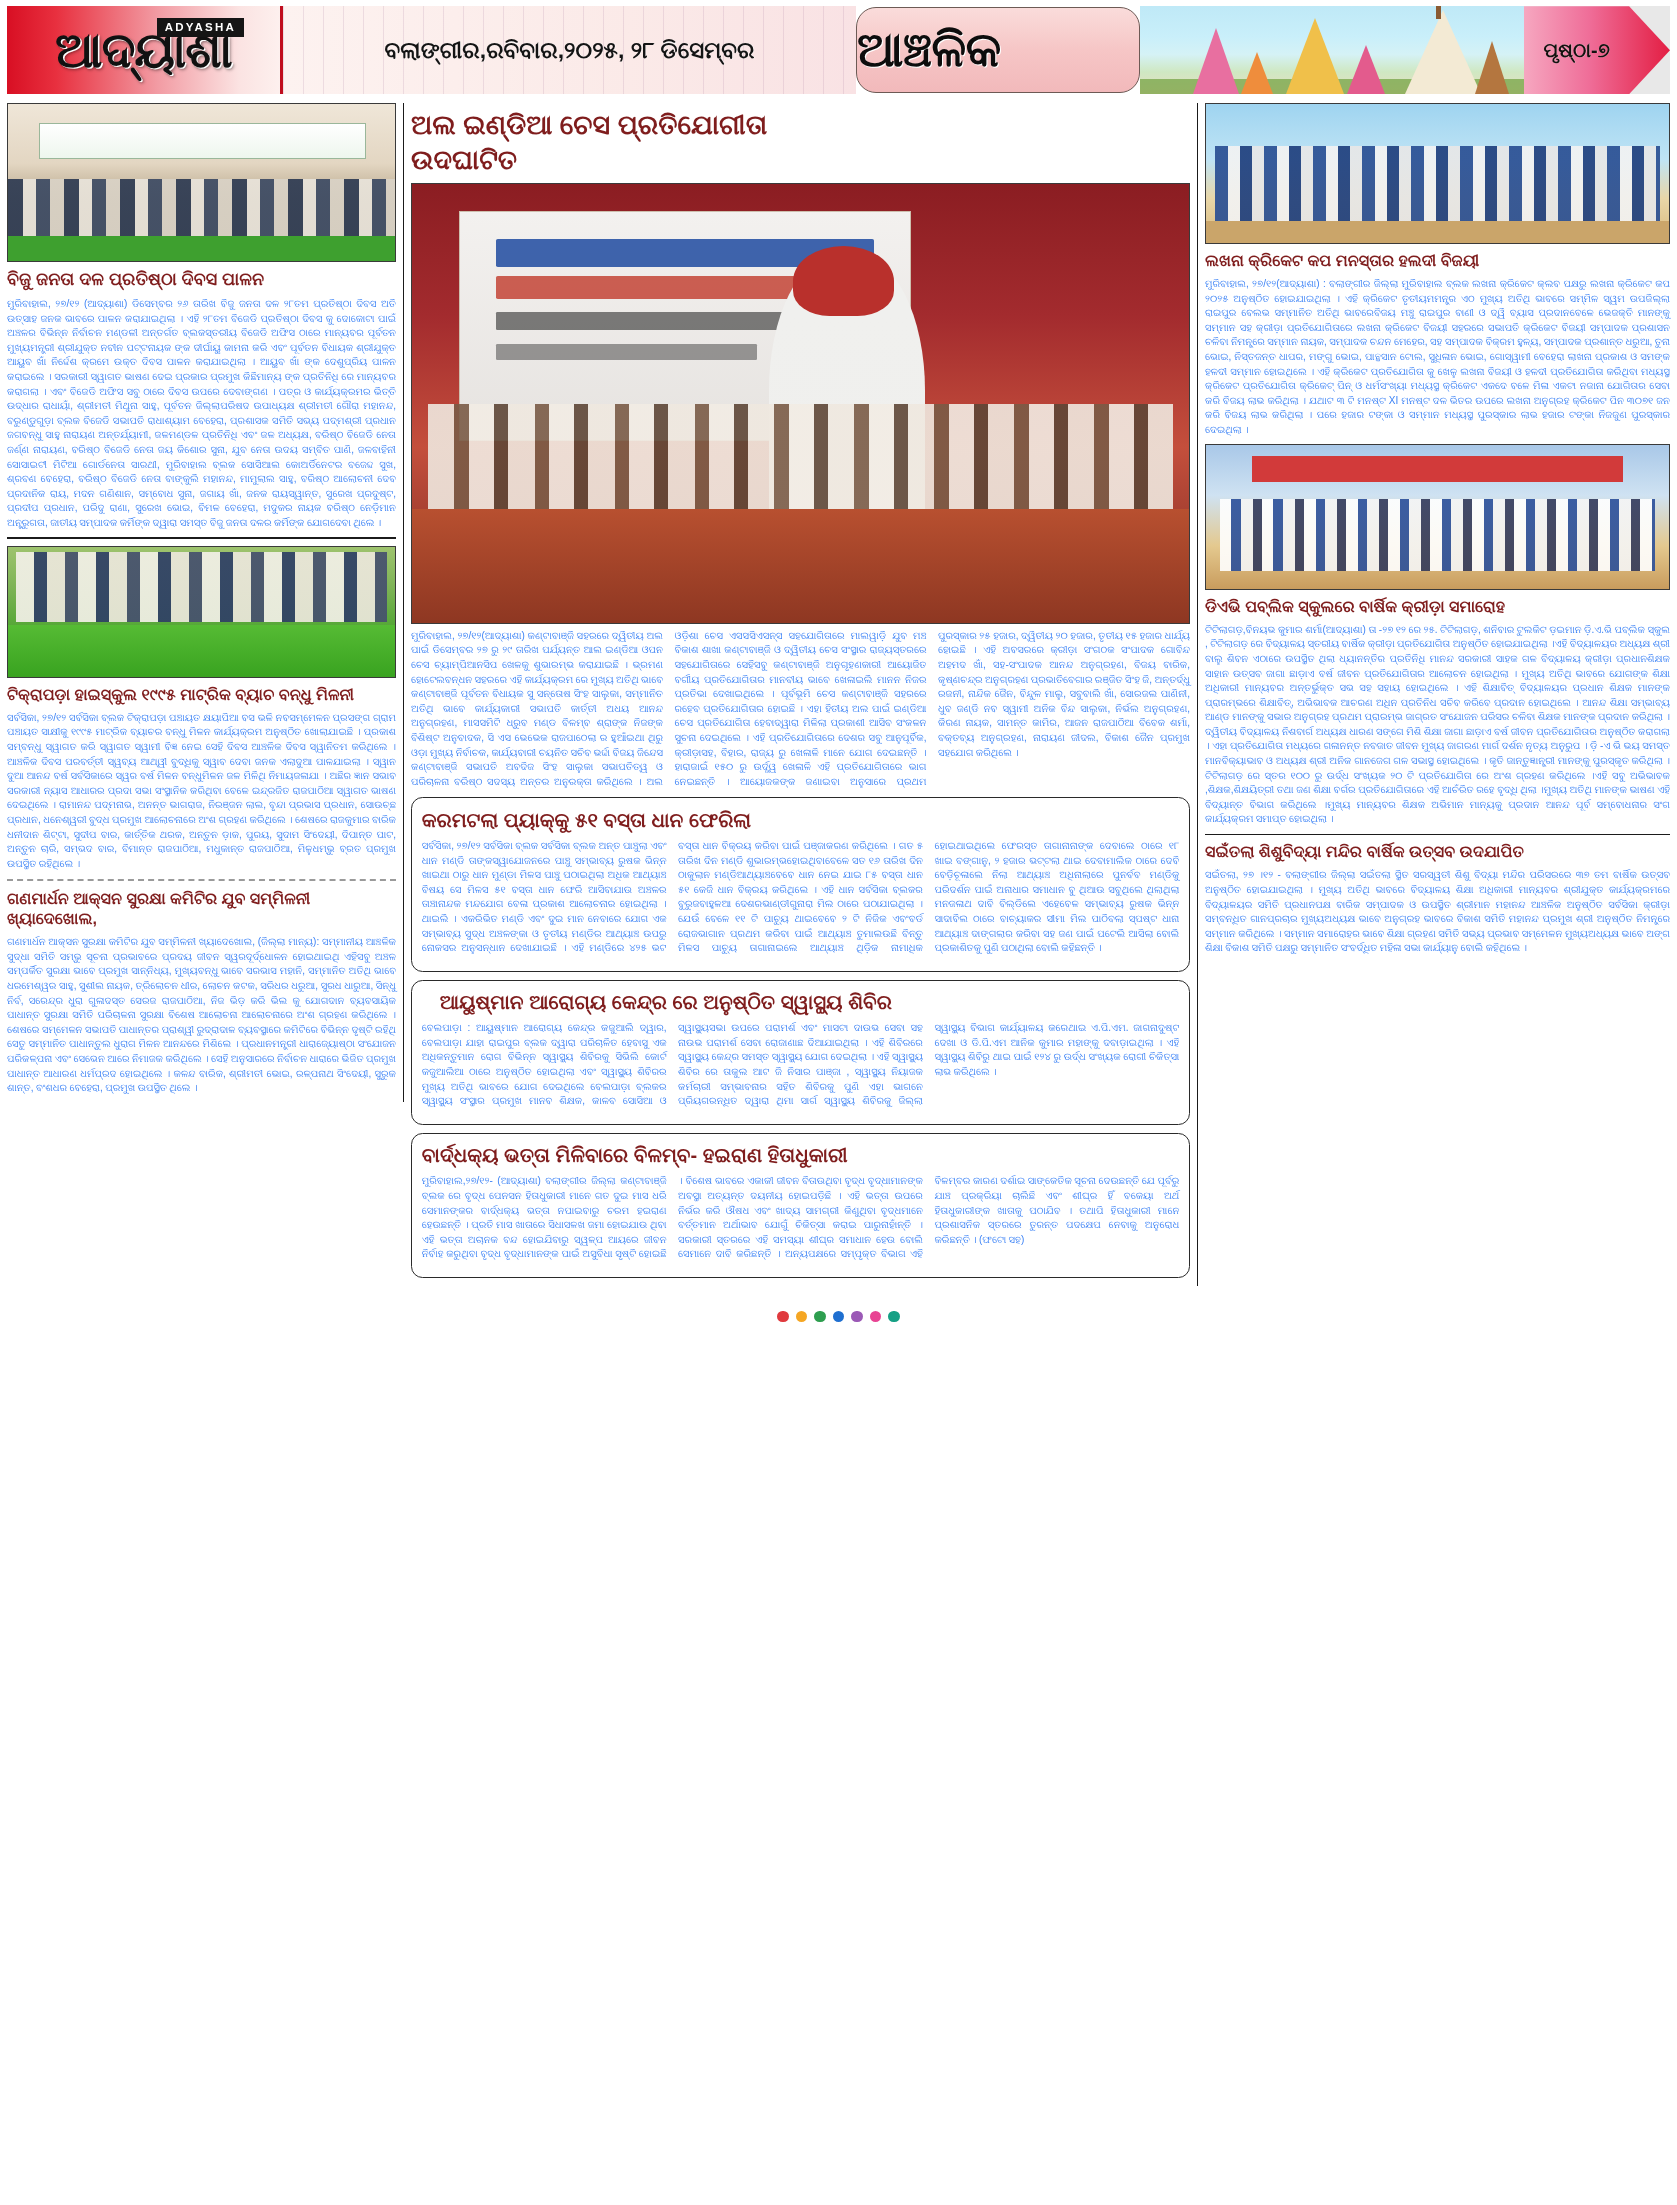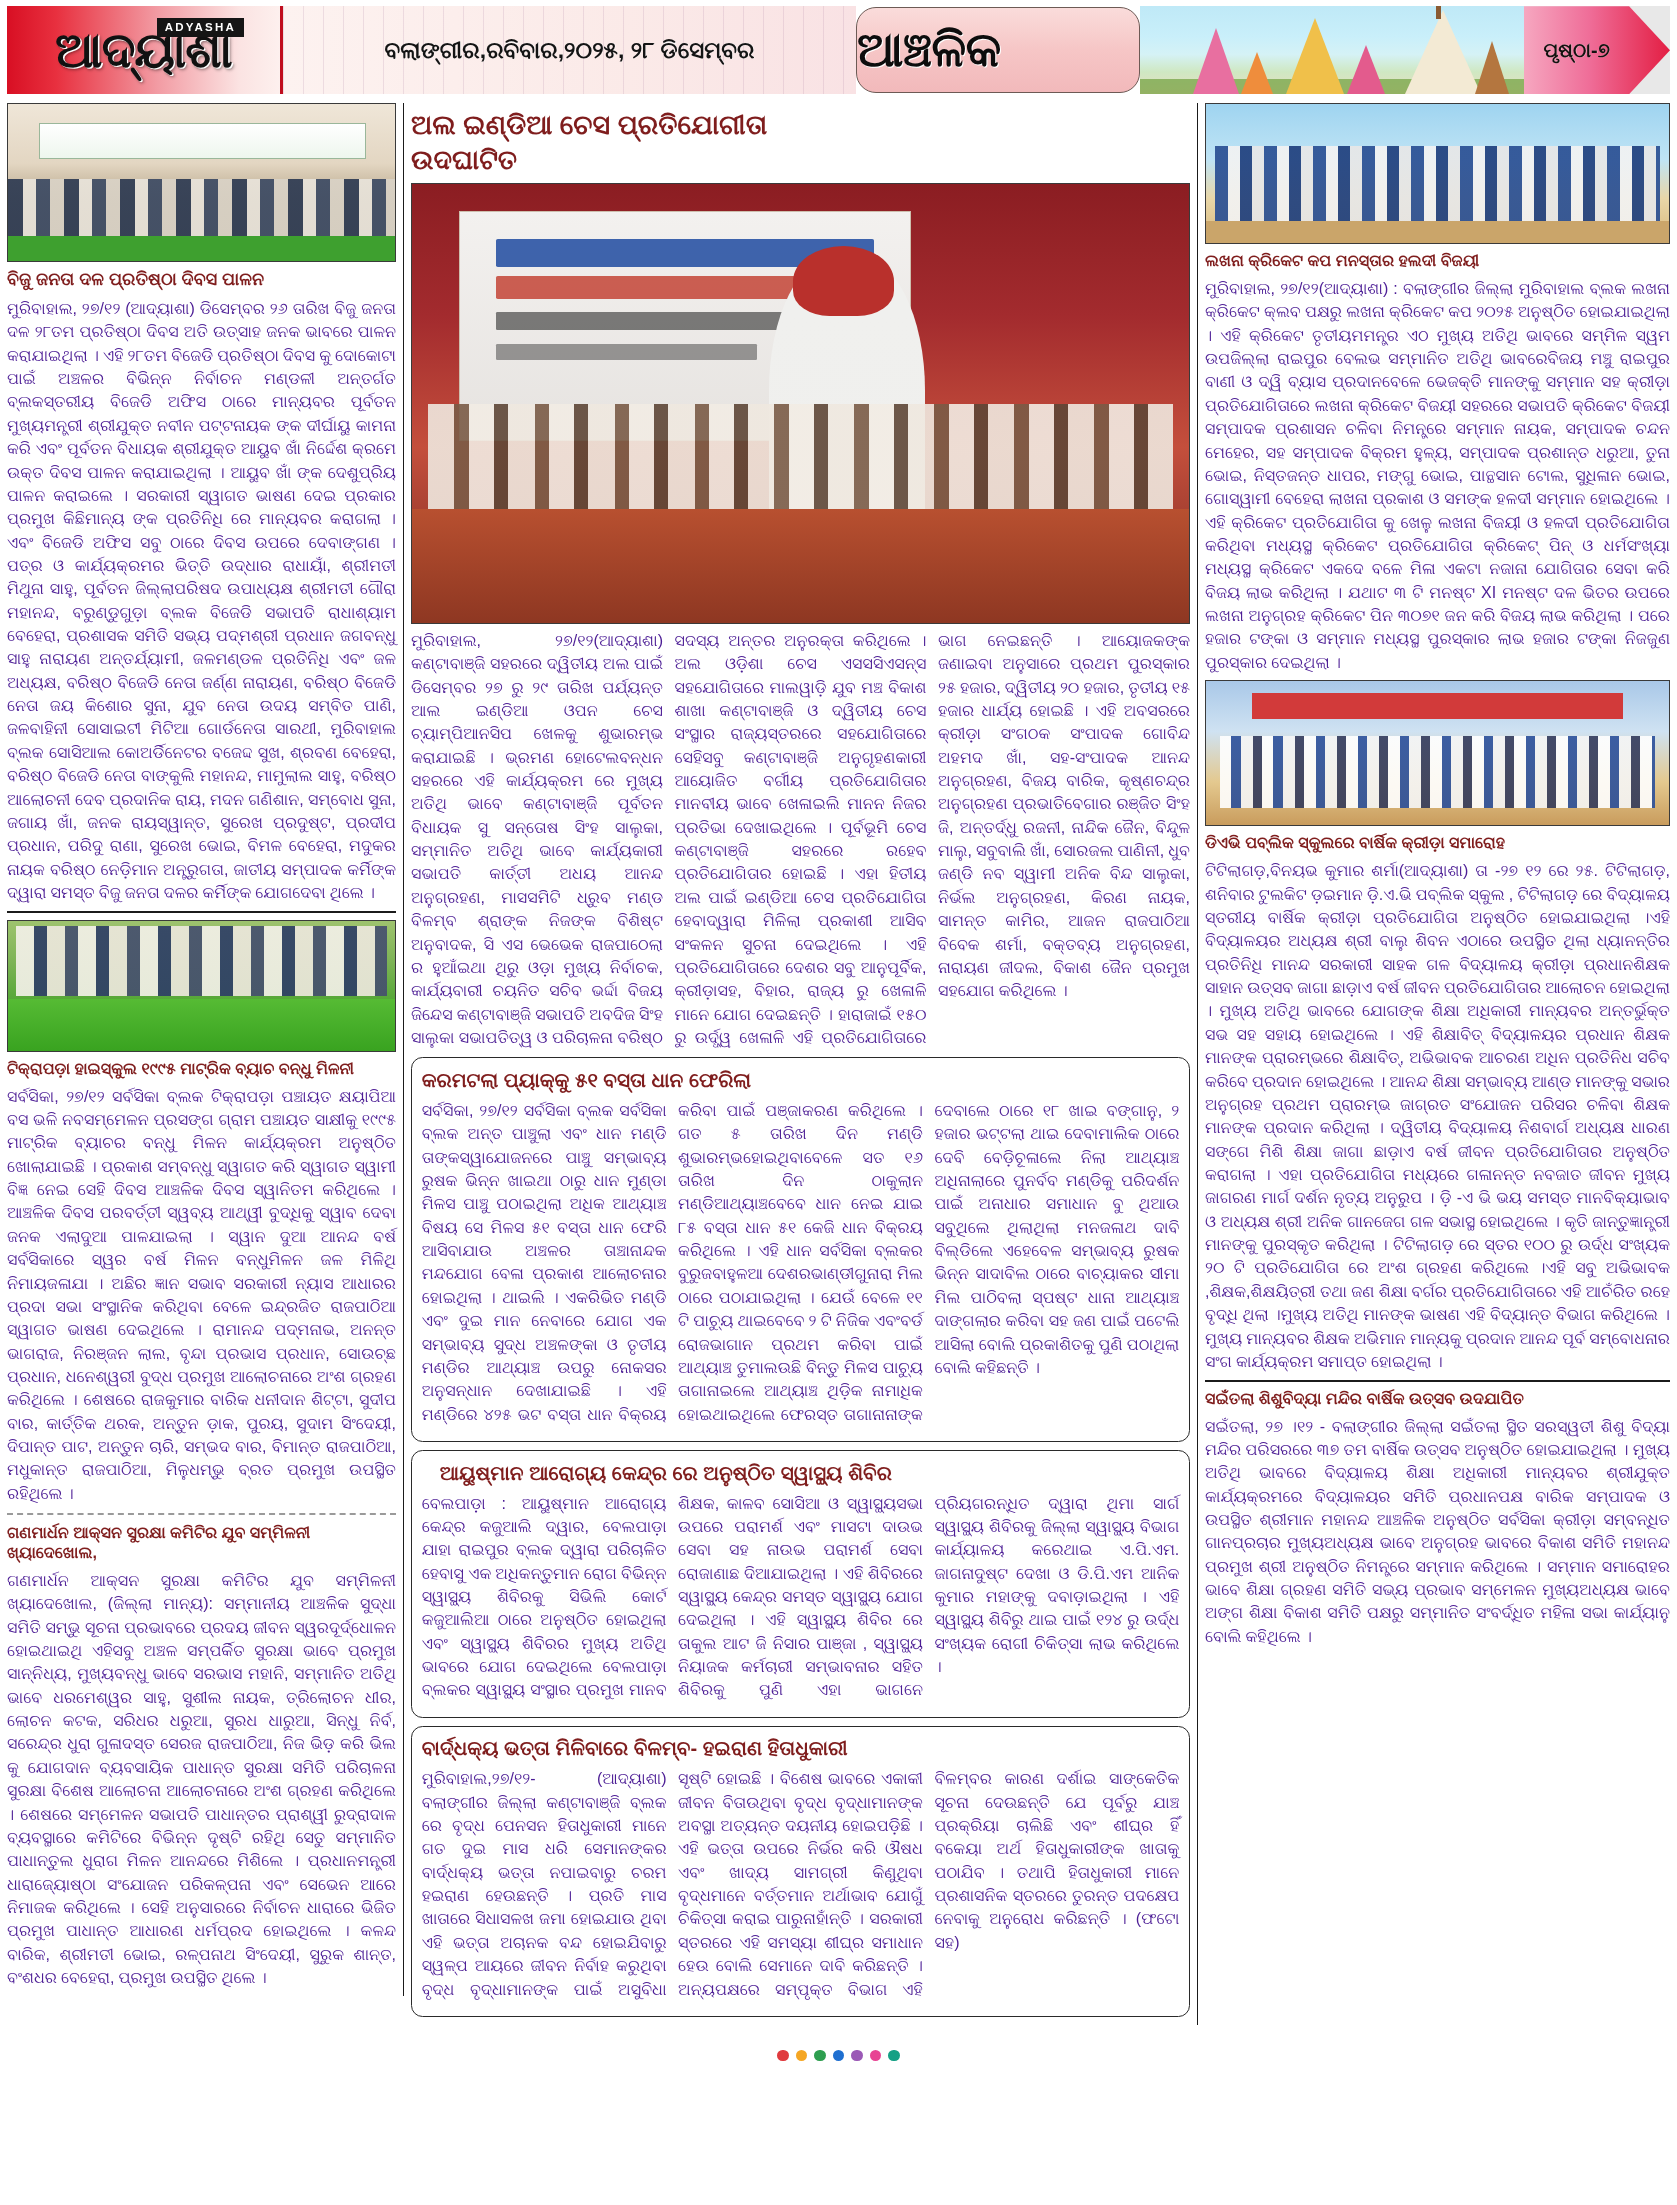--- a/index.html
+++ b/index.html
@@ -160,23 +160,23 @@
     color:#7f1d1d;
     line-height:1.24;
     margin:7px 0 6.2px 0;
   }
   .hl-lg{font-size:27px;line-height:1.18;}
   .hl-md{font-size:20px;}
   .hl-sm{font-size:17.6px;}
   .hl-xs{font-size:16px;}
 
   .body-text{
-    font-size:16px;
+    font-size:10px;
     line-height:1.46;
-    color:#4c1d95;
+    color:#3b82f6;
     text-align:justify;
     text-justify:inter-word;
     word-spacing:-0.4px;
     margin:0 0 6.2px 0;
     hyphens:none;
   }
   .body-text.three-col{
     column-count:3;
     column-gap:11.5px;
   }

